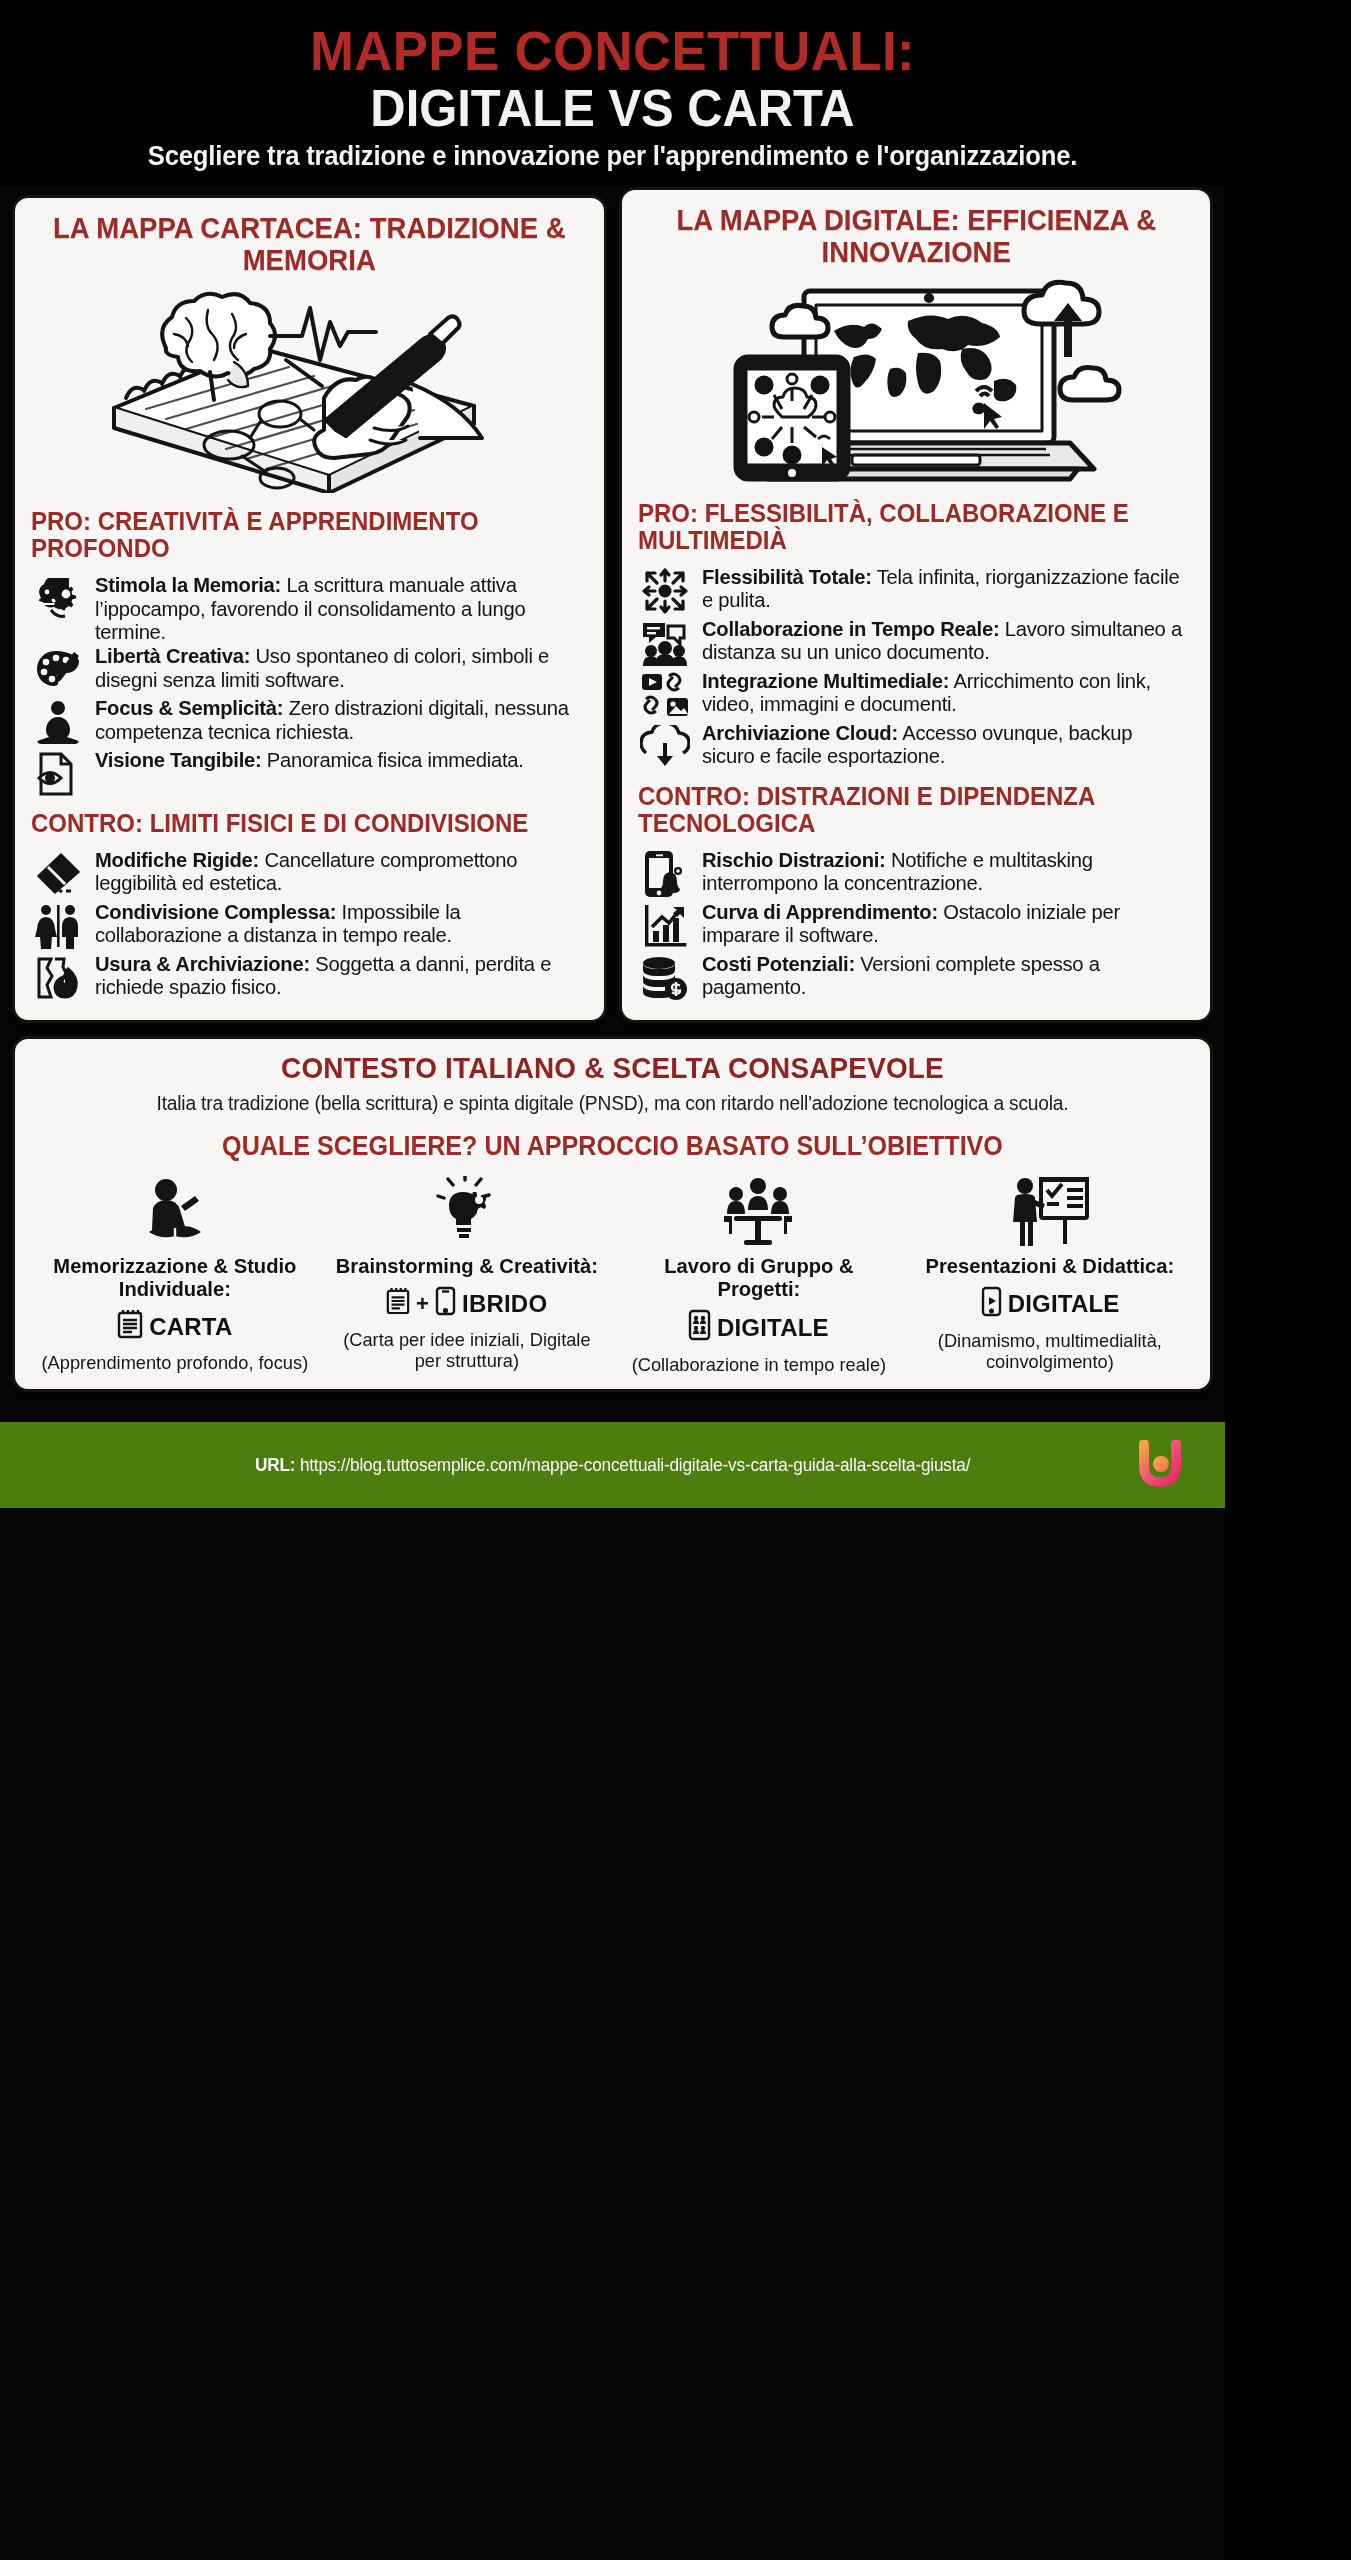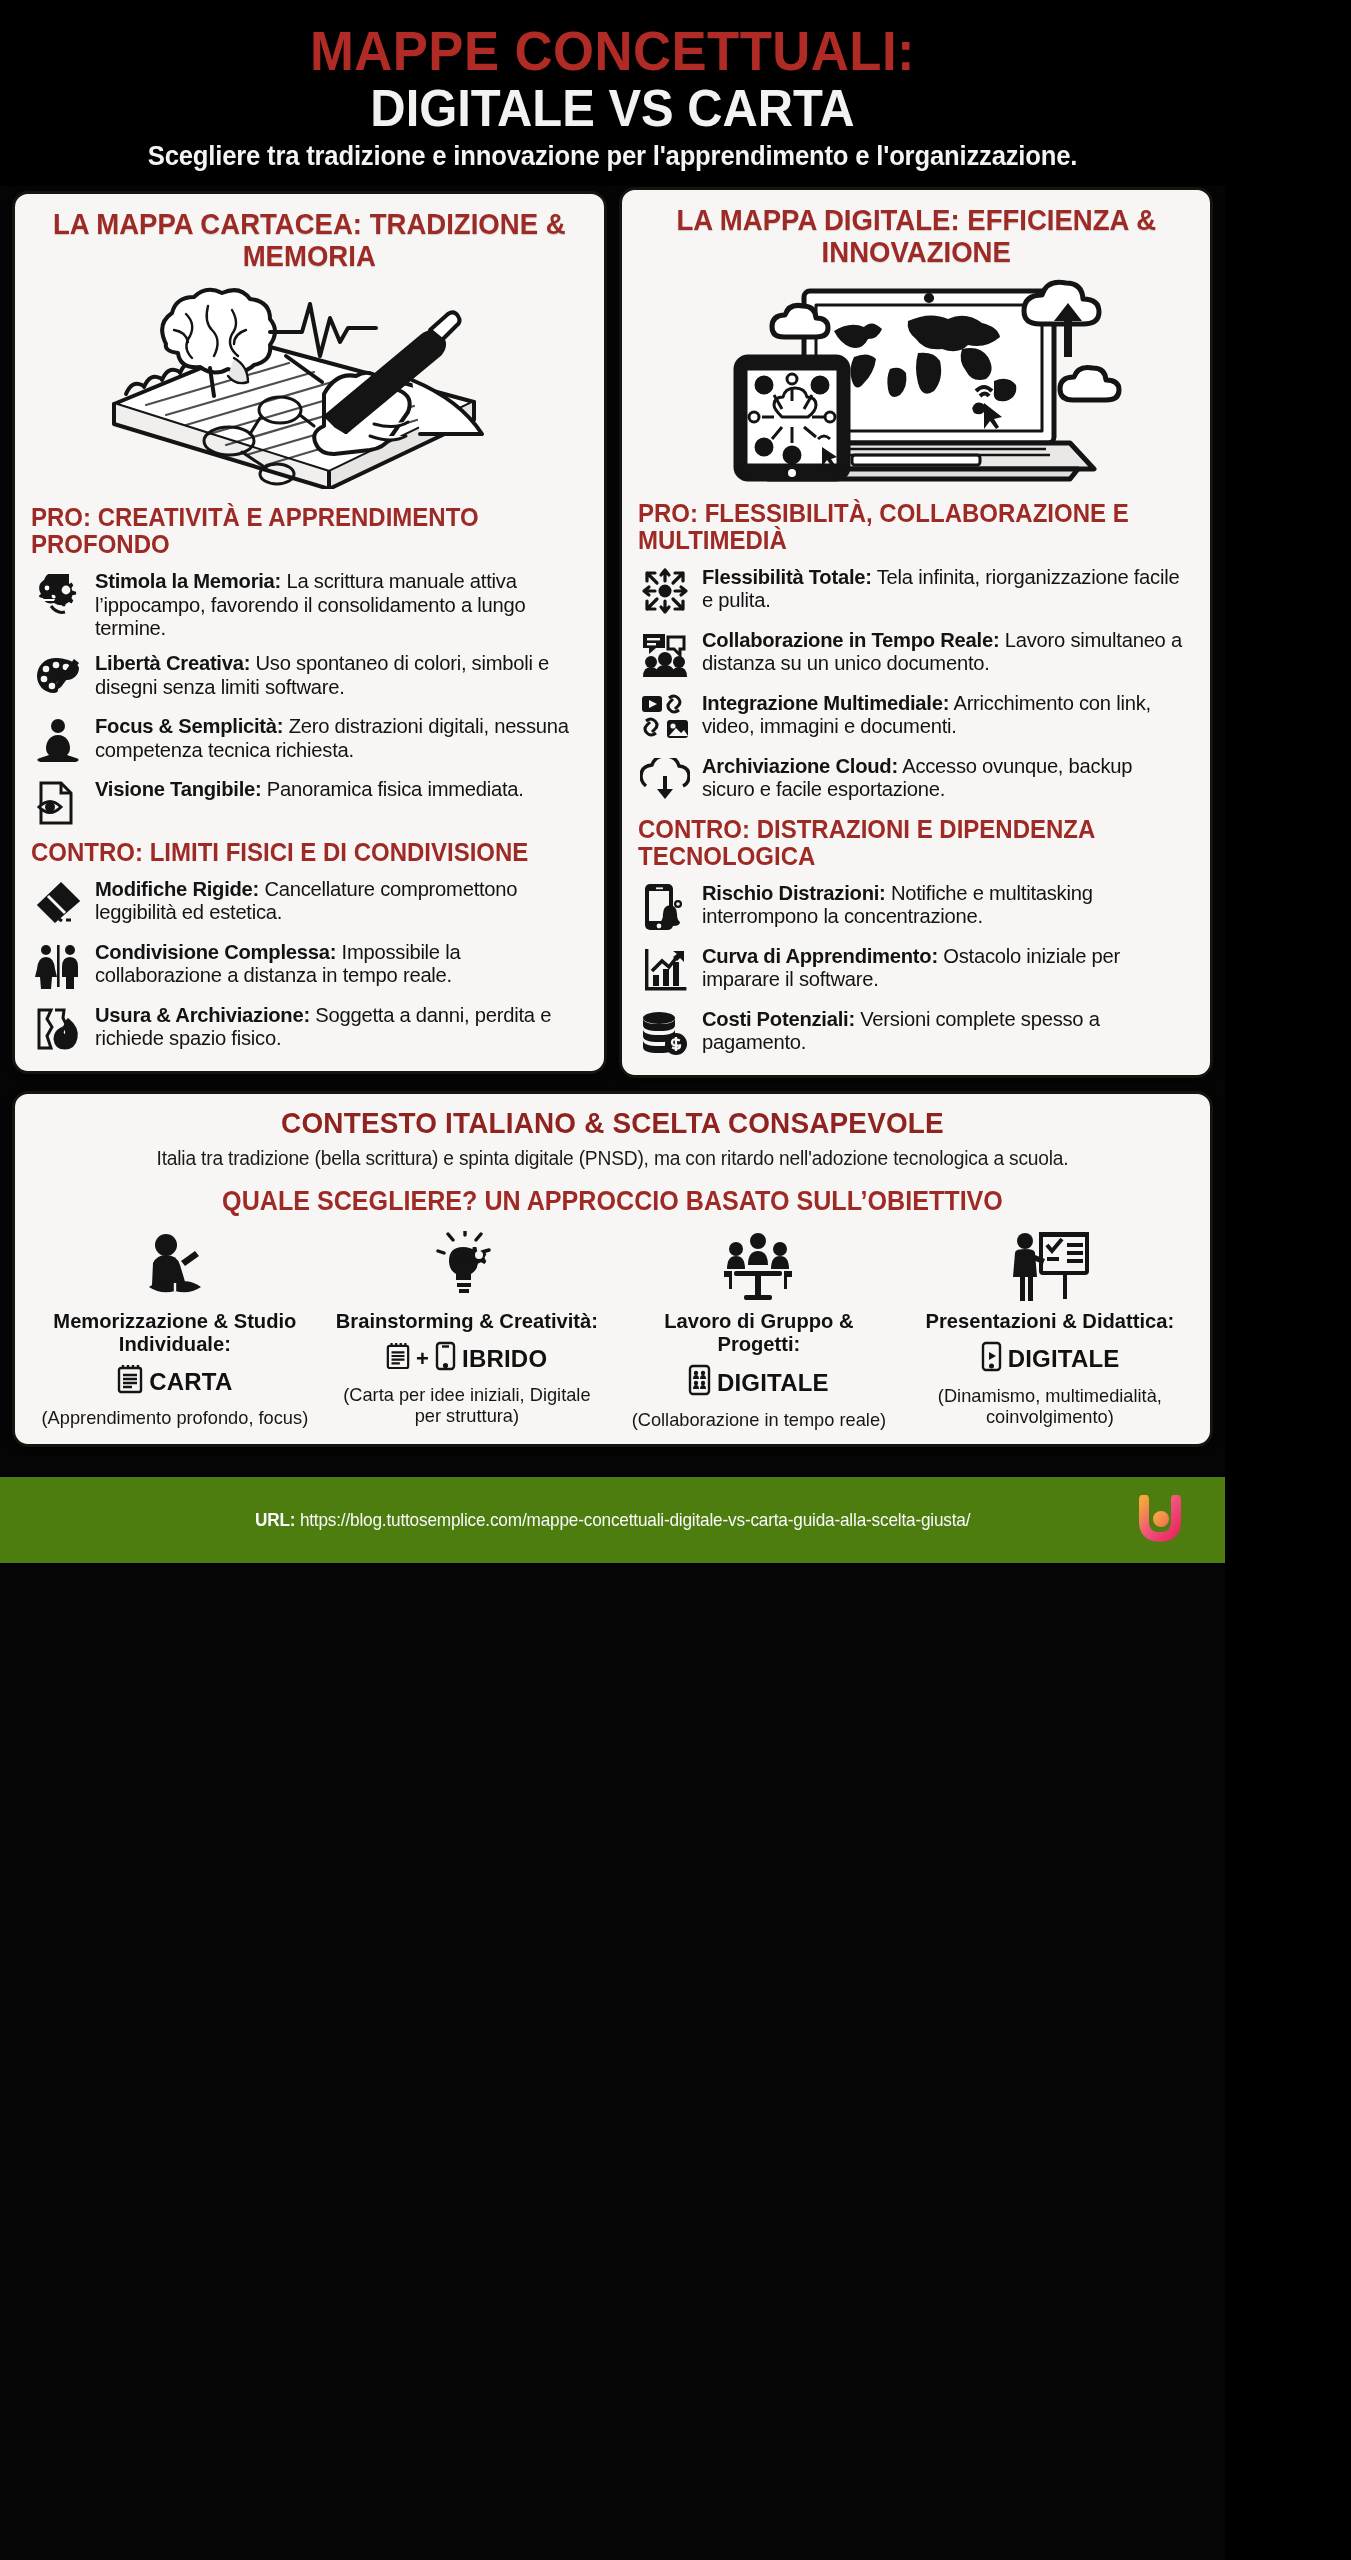--- a/index.html
+++ b/index.html
@@ -58,21 +58,21 @@
     margin-top: 5px;
     transform: scaleX(0.95);
     letter-spacing: -0.2px;
   }
 
   
   .columns {
     display: flex;
     gap: 12px;
     padding: 1px 12px;
-    align-items: center;
+    align-items: flex-end;
   }
   .card {
     flex: 1 1 0;
     background: #F7F6F4;
     border: 3px solid #17140f;
     border-radius: 16px;
     padding: 14px 16px 16px;
     position: relative;
     box-shadow: 0 3px 5px rgba(0,0,0,0.55);
   }
@@ -99,21 +99,21 @@
   .section-head {
     color: #9E2A26;
     font-weight: 900;
     font-size: 25px;
     line-height: 1.1;
     text-transform: uppercase;
     transform: scaleX(0.96);
     transform-origin: left center;
     margin: 10px 0 10px;
   }
-  .bullets { display: flex; flex-direction: column; gap: 11px; }
+  .bullets { display: flex; flex-direction: column; }
   .bullet {
     display: flex;
     gap: 10px;
     align-items: flex-start;
   }
   .bullet-icon {
     flex: 0 0 54px;
     width: 54px;
     height: 52px;
     display: flex;

